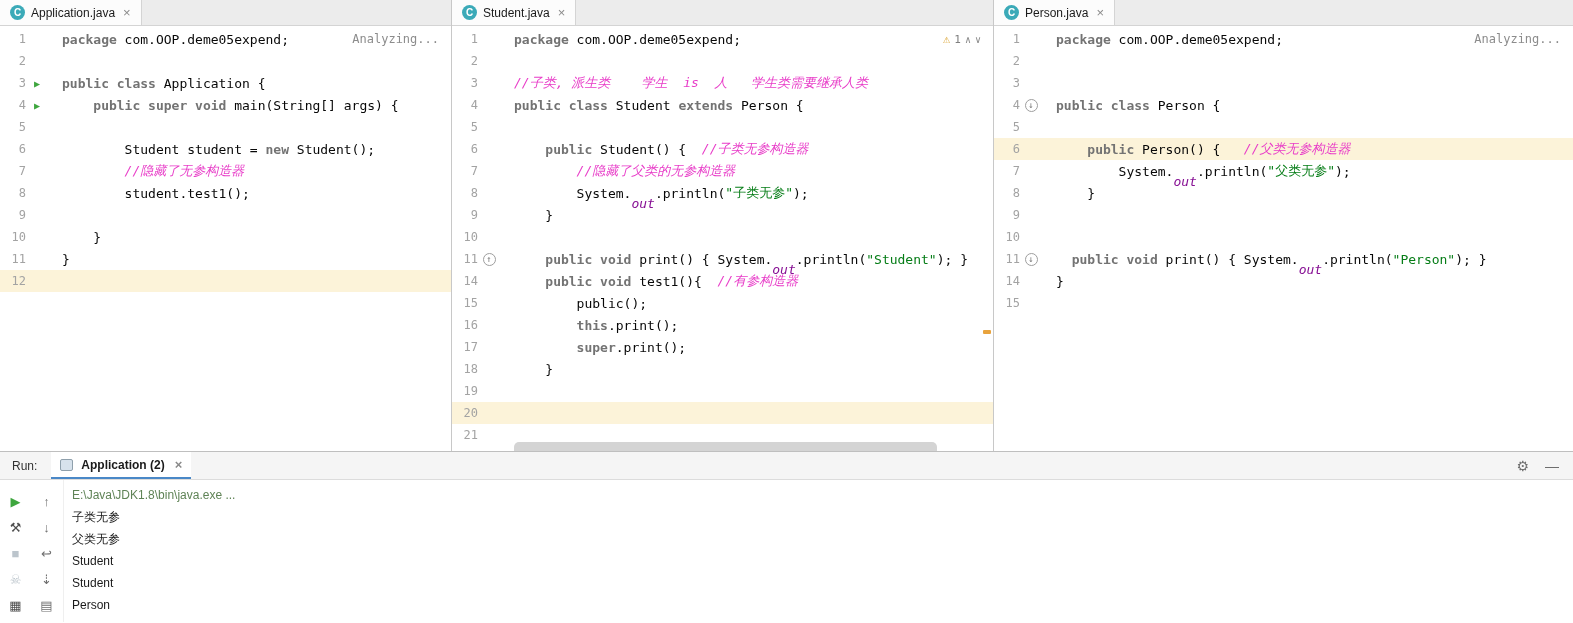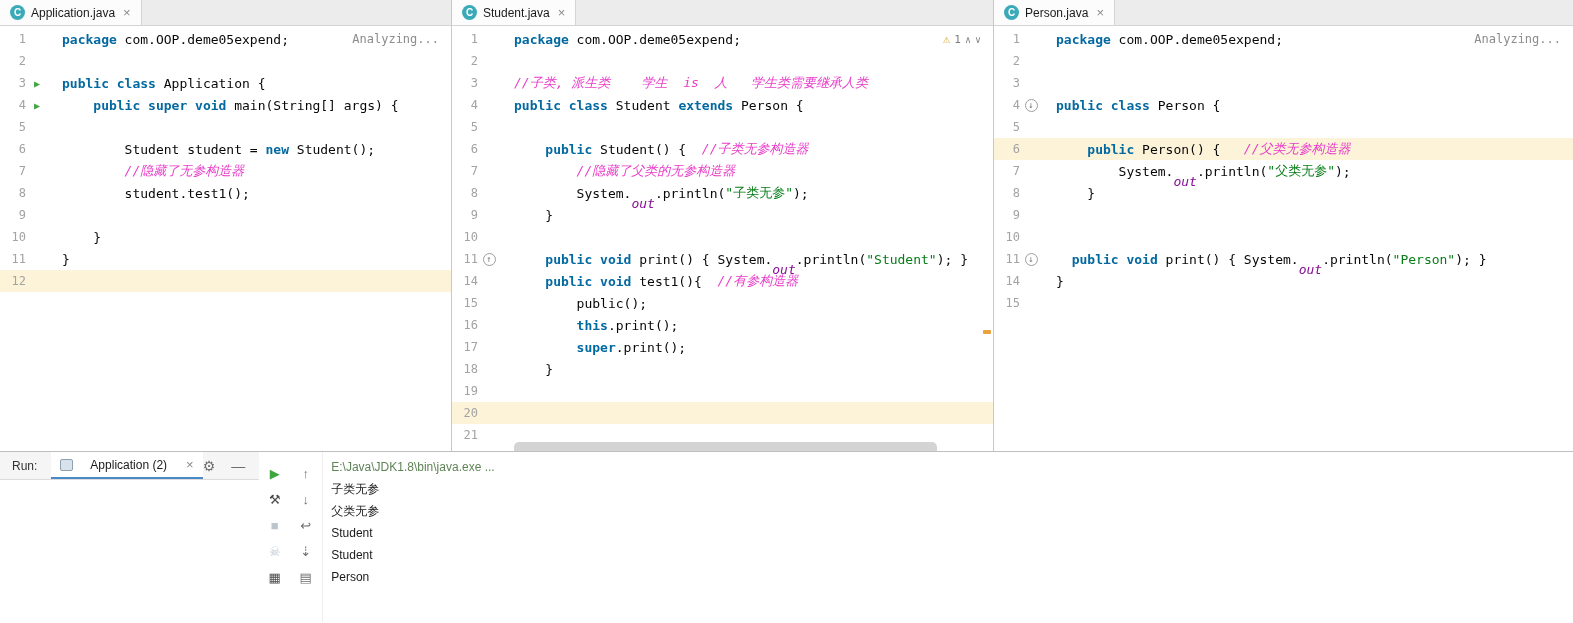--- a/index.html
+++ b/index.html
@@ -25,44 +25,44 @@
   .editor-body { padding-top:2px; font-family:"DejaVu Sans Mono", monospace; font-size:13px; }
   .code-row { display:flex; height:22px; align-items:center; }
   .code-row.hl { background:#FCF3D9; }
   .gutter { width:62px; display:flex; align-items:center; flex:none; }
   .lnum { width:26px; text-align:right; color:#A3A3A3; font-size:12px; }
   .gicol { width:22px; text-align:center; display:inline-flex; justify-content:center; }
   .gi-run { color:#3EA63E; font-size:10px; }
   .gi-ovr { width:13px; height:13px; border:1px solid #9E9E9E; border-radius:50%;
             color:#7A7A7A; font-size:9px; line-height:11px; text-align:center; display:inline-block; }
   .code { flex:1; display:flex; align-items:center; white-space:pre; padding-right:12px; overflow:hidden; }
-  .tk-kw { color:#0369a1; font-weight:bold; }
+  .tk-kw { color:#737373; font-weight:bold; }
   .tk-pl { color:#080808; }
   .tk-cm { color:#E83CC8; font-style:italic; }
   .tk-str { color:#067D17; }
   .tk-fld { color:#871094; font-style:italic;margin-top:20px; }
   .tk-fld2 { color:#871094; }
   .right-note { margin-left:auto; color:#8C8C8C; font-size:12px; }
   .inspect { margin-left:auto; display:inline-flex; align-items:center; gap:4px; }
   .warn-ic { color:#D9A02B; font-size:12px; }
   .warn-n { color:#7F7F7F; font-size:11px; }
   .chev { color:#8A8A8A; font-size:10px; cursor:pointer; }
 
   .stripe-warn { position:absolute; right:2px; top:330px; width:8px; height:4px;
                  background:#E8A33D; border-radius:1px; }
   .partial-line-bar { position:absolute; left:62px; bottom:0; width:423px; height:9px;
                       background:#D4D4D4; border-radius:5px 5px 0 0; }
 
   
-  .run-panel { height:170px; display:flex; flex-direction:row; }
+  .run-panel { height:170px; display:flex; flex-direction:column; }
   .run-header { height:28px; background:#F5F5F5; border-bottom:1px solid #DCDCDC;
                 display:flex; align-items:center; padding:0 14px 0 12px; font-size:12px; color:#333; }
   .run-label { margin-right:14px; }
-  .run-tab { display:flex; align-items:center; gap:17px; height:100%; padding:0 9px;
-             background:#FFFFFF; border-bottom:2px solid #4A88C7; font-weight:normal; color:#1A1A1A; }
+  .run-tab { display:flex; align-items:center; gap:8px; height:100%; padding:0 9px;
+             background:#FFFFFF; border-bottom:2px solid #4A88C7; font-weight:bold; color:#1A1A1A; }
   .run-tab-icon { width:13px; height:12px; background:#D7E2EC; border:1px solid #8FA0AC; border-radius:2px; }
   .hdr-right { margin-left:auto; display:flex; align-items:center; gap:16px; color:#6E6E6E; font-size:14px; }
   .hdr-right span { cursor:pointer; }
 
   .run-body { flex:1; display:flex; }
   .console-toolbar { width:64px; display:flex; border-right:1px solid #EFEFEF; }
   .tb-col { width:31px; display:flex; flex-direction:column; align-items:center; padding-top:8px; }
   .tb-icon { height:26px; display:flex; align-items:center; justify-content:center;
              width:100%; font-size:13px; cursor:pointer; }
   .ic-green { color:#3EA63E; }

